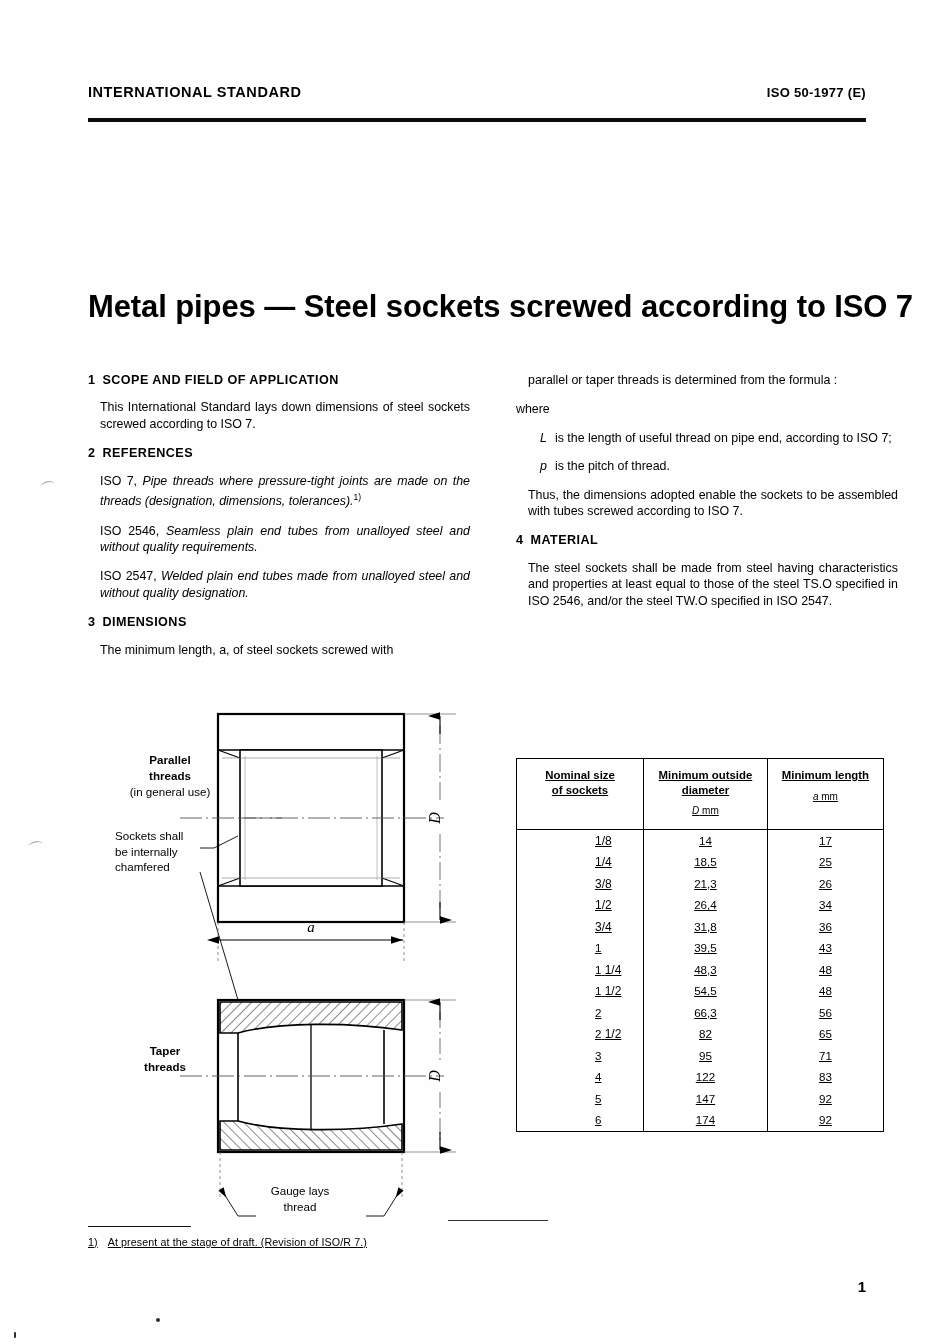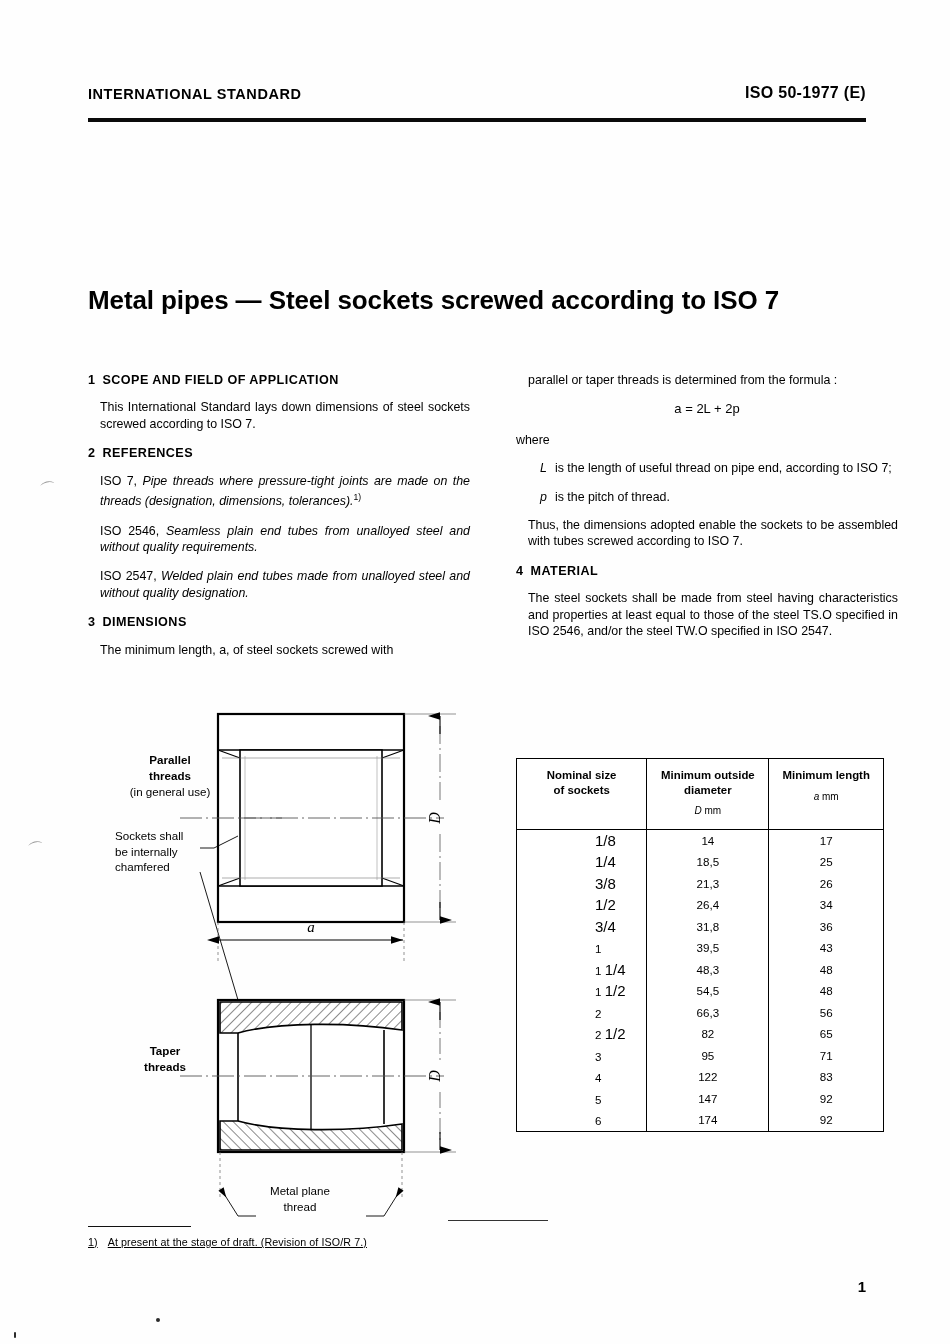--- a/index.html
+++ b/index.html
@@ -30,40 +30,40 @@
     display: flex;
     justify-content: space-between;
     align-items: flex-end;
   }
   .header-left {
     font-size: 14.5px;
     font-weight: bold;
     letter-spacing: 0.55px;
   }
   .header-right {
-    font-size: 16px;
+    font-size: 13px;
     font-weight: bold;
     letter-spacing: 0.3px;
   }
   .header-rule {
     position: absolute;
     left: 88px;
     top: 118px;
     width: 778px;
     height: 4px;
     background: #0b0b0b;
   }
 
   
   .doc-title {
     position: absolute;
     left: 88px;
     top: 268px;
     width: 790px;
-    font-size: 26px;
+    font-size: 31px;
     font-weight: bold;
     letter-spacing: -0.1px;
     white-space: nowrap;
   }
 
   
   .col {
     position: absolute;
     top: 372px;
     width: 382px;
@@ -134,20 +134,21 @@
     top: 758px;
     width: 368px;
     border-collapse: collapse;
     font-size: 11.6px;
     background: #ffffff;
   }
   .data-table th,
   .data-table td {
     border: 1.6px solid #000;
     padding: 0;
+    text-decoration: underline;
   }
   .data-table thead th {
     font-weight: bold;
     padding: 9px 4px 10px 4px;
     line-height: 14.5px;
     vertical-align: top;
     text-align: center;
     font-size: 11.4px;
   }
   .data-table thead th .unit {
@@ -162,21 +163,21 @@
     padding: 9px 0 11px 0;
   }
   .tbody-cell .cell-line {
     height: 21.5px;
     line-height: 21.5px;
   }
   .col-size .cell-line {
     text-align: left;
     padding-left: 78px;
   }
-  .col-size .cell-line .frac { font-size: 15px; }
+  .col-size .cell-line .frac { font-size: 12px; }
   .col-num .cell-line { text-align: center; }
 
   
   .footnote-rule {
     position: absolute;
     left: 88px;
     top: 1226px;
     width: 103px;
     height: 1.4px;
     background: #111;
@@ -261,21 +262,20 @@
     <h2 class="sec sp-before">
       <span class="num">3</span><span>DIMENSIONS</span>
     </h2>
     <p class="body last">The minimum length, a, of steel sockets screwed with</p>
   </div>
 
   <div class="col col-right">
 
     <p class="body">parallel or taper threads is determined from the formula :</p>
 
-    <div class="formula">a = 2L + 2p</div>
 
     <p class="where">where</p>
 
     <p class="defn">
       <span class="sym">L</span><span>is the length of useful thread on pipe end, according to ISO 7;</span>
     </p>
 
     <p class="defn">
       <span class="sym">p</span><span>is the pitch of thread.</span>
     </p>
@@ -301,21 +301,21 @@
       <div>be internally</div>
       <div>chamfered</div>
     </div>
 
     <div class="fig-label bold" style="left:22px; top:343px; width:110px;">
       <div>Taper</div>
       <div>threads</div>
     </div>
 
     <div class="fig-label" style="left:152px; top:483px; width:120px;">
-      <div>Metal plane</div>
+      <div>Gauge lays</div>
       <div>thread</div>
     </div>
 
     <svg width="400" height="530" viewBox="0 0 400 530" style="position:absolute; left:0; top:0;">
       <defs>
         <pattern id="hatchA" width="7" height="7" patternTransform="rotate(45)" patternUnits="userSpaceOnUse">
           <line x1="0" y1="0" x2="0" y2="7" stroke="#000" stroke-width="0.9"></line>
         </pattern>
         <pattern id="hatchB" width="7" height="7" patternTransform="rotate(-45)" patternUnits="userSpaceOnUse">
           <line x1="0" y1="0" x2="0" y2="7" stroke="#000" stroke-width="0.9"></line>

